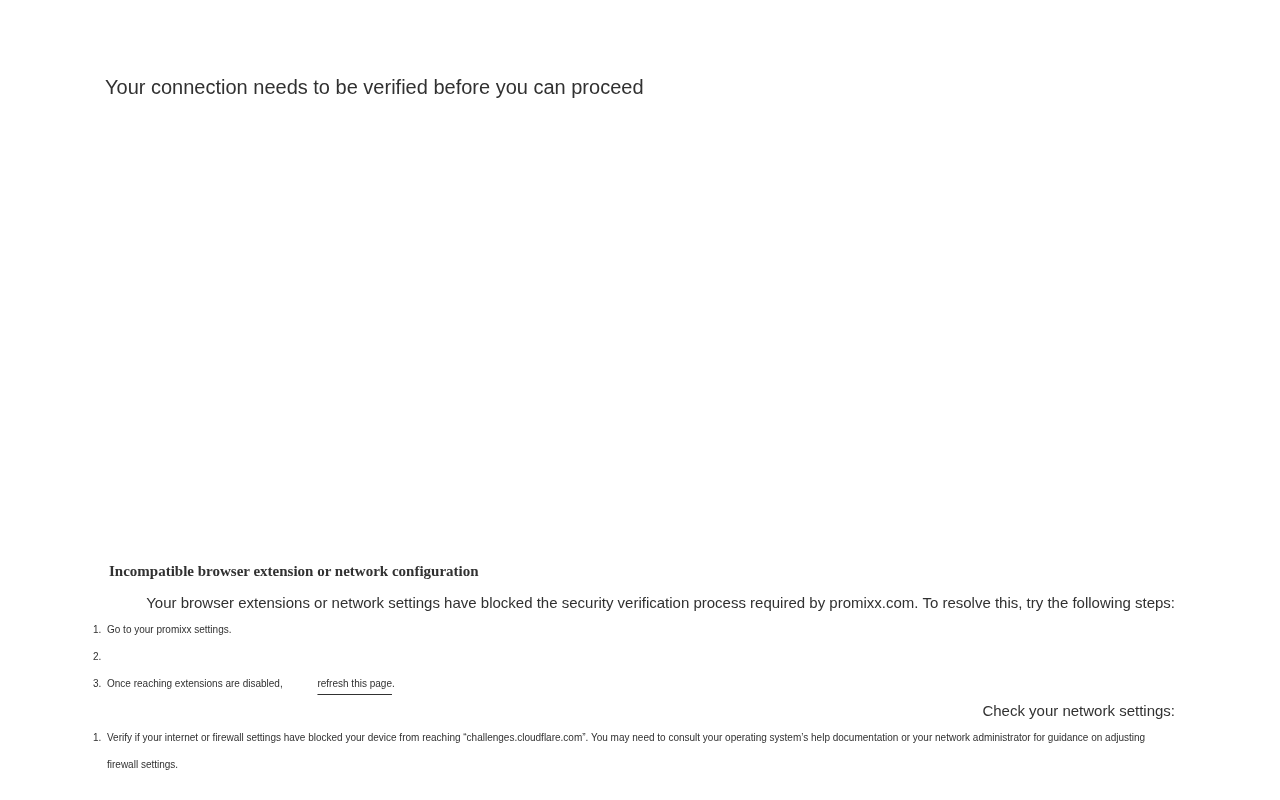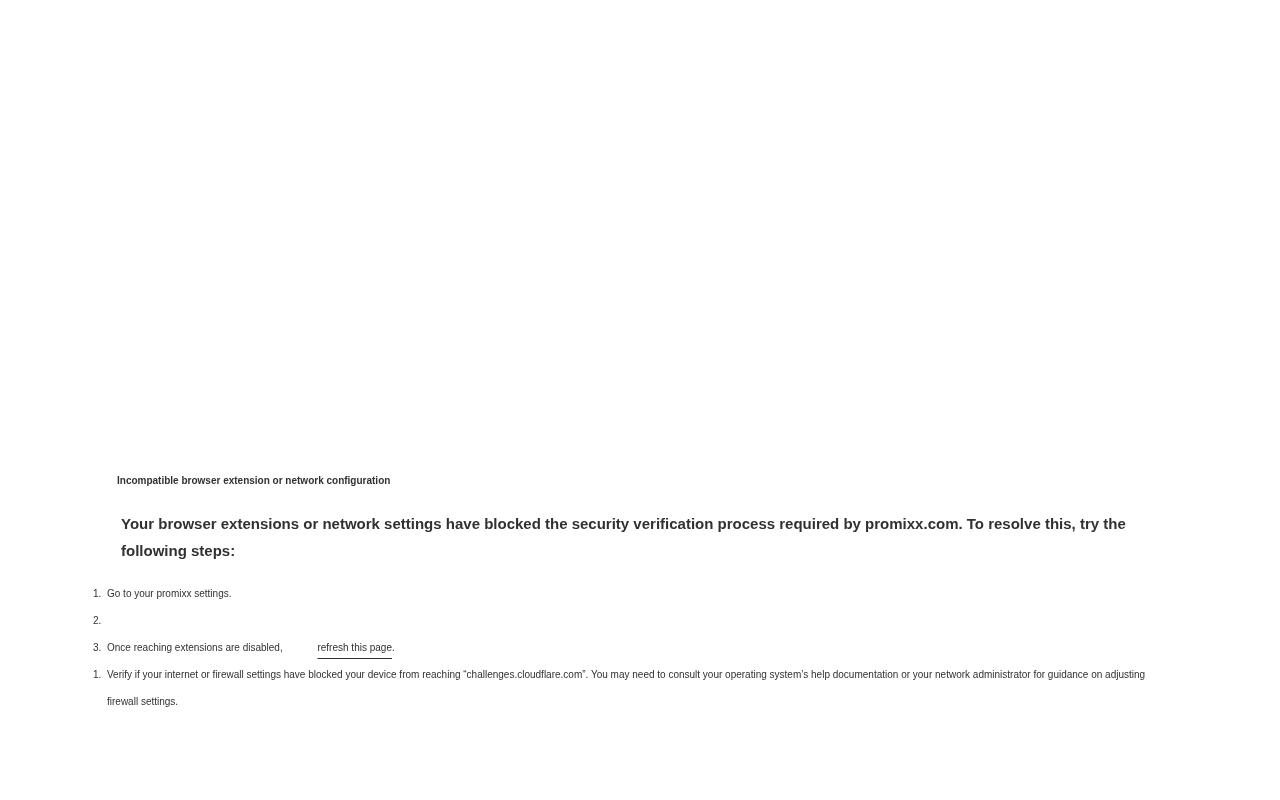--- a/index.html
+++ b/index.html
@@ -21,30 +21,32 @@
     font-weight: 400;
     line-height: 24px;
     margin: 75px 0 0 0;
     color: #313131;
   }
   .challenge-area {
     height: 455px;
     background: #ffffff;
   }
   .footer h2 {
-    font-size: 10px;
+    font-size: 15px;
     font-weight: 700;
     line-height: 27px;
-    margin: 12px;
+    margin: 4px;
+    font-family: Liberation Serif, serif;
   }
   .footer p {
     font-size: 15px;
-    font-weight: 700;
+    font-weight: 400;
     line-height: 27px;
-    margin: 16px;
+    margin: 0;
+    text-align: right;
   }
   .footer ol {
     list-style: none;
     margin: 0;
     padding: 0;
     font-size: 10px;
     line-height: 27px;
   }
   .footer li {
     display: flex;
@@ -64,20 +66,21 @@
     text-underline-offset: 7px;
     cursor: pointer;
     margin-left: 32px;
   }
 </style>
 </head>
 <body>
 
 <div class="main">
 
+  <h1 class="page-heading">Your connection needs to be verified before you can proceed</h1>
 
   <div class="challenge-area"></div>
 
   <div class="footer">
 
     <h2>Incompatible browser extension or network configuration</h2>
 
     <p>Your browser extensions or network settings have blocked the security verification process required by promixx.com. To resolve this, try the following steps:</p>
 
 
@@ -88,20 +91,21 @@
       </li>
       <li>
         <span class="li-num">2.</span>
       </li>
       <li>
         <span class="li-num">3.</span>
         <span class="li-text"><span>Once reaching extensions are disabled, </span><a class="refresh-link">refresh this page</a><span>.</span></span>
       </li>
     </ol>
 
+    <p>Check your network settings:</p>
 
     <ol>
       <li>
         <span class="li-num">1.</span>
         <span class="li-text">Verify if your internet or firewall settings have blocked your device from reaching “challenges.cloudflare.com”. You may need to consult your operating system’s help documentation or your network administrator for guidance on adjusting firewall settings.</span>
       </li>
     </ol>
 
   </div>
 </div>

